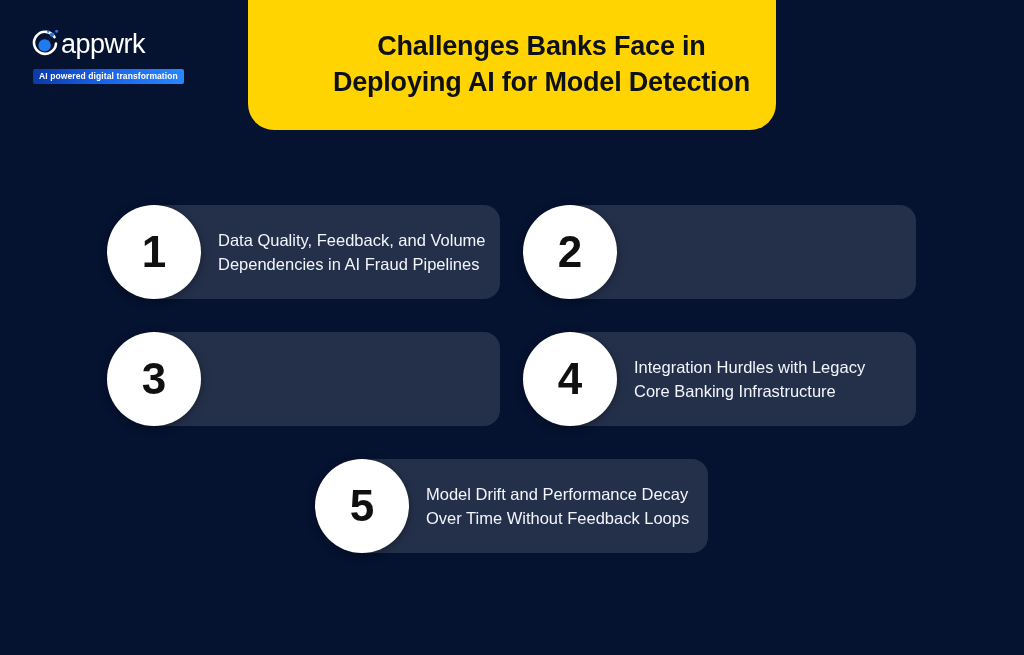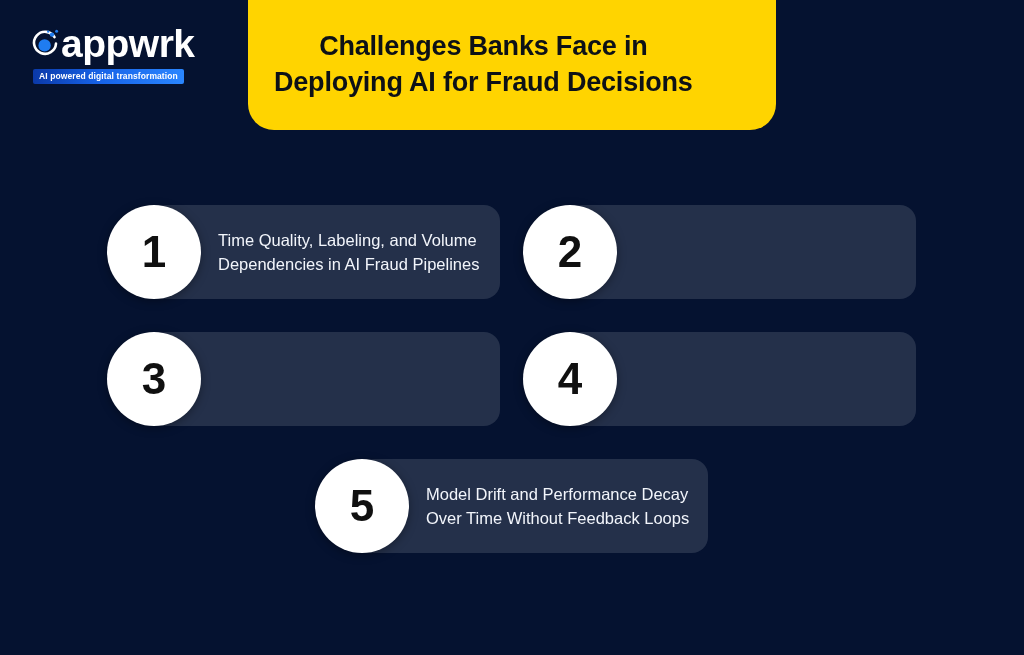--- a/index.html
+++ b/index.html
@@ -28,22 +28,22 @@
     height: 40px;
   }
   .logo-mark {
     width: 34px;
     height: 34px;
     position: relative;
     flex: 0 0 auto;
     margin-right: 1px;
   }
   .logo-wordmark {
-    font-size: 39px;
-    font-weight: 700;
+    font-size: 27px;
+    font-weight: 400;
     color: #ffffff;
     letter-spacing: -0.5px;
     line-height: 34px;
     margin-left: -2px;
   }
   .logo-tagline {
     margin-top: 5px;
     margin-left: 5px;
     display: inline-block;
     background: linear-gradient(90deg, #0b39a8 0%, #1763e8 45%, #2a86ff 100%);
@@ -60,21 +60,21 @@
   .title-banner {
     position: absolute;
     left: 248px;
     top: 0;
     width: 528px;
     height: 130px;
     background: #FFD400;
     border-radius: 0 0 26px 26px;
     display: flex;
     align-items: center;
-    justify-content: flex-start;
+    justify-content: flex-end;
     box-sizing: border-box;
     padding: 0 26px;
   }
   .title-text {
     color: #0d1117;
     font-size: 27px;
     font-weight: 700;
     line-height: 1.33;
     text-align: center;
     letter-spacing: -0.2px;
@@ -141,47 +141,48 @@
       </svg>
     </span>
     <span class="logo-wordmark">appwrk</span>
   </div>
   <span class="logo-tagline">AI powered digital transformation</span>
 </div>
 
 <div class="title-banner">
   <div class="title-text">
     <span>Challenges Banks Face in</span><br>
-    <span>Deploying AI for Fraud Decisions</span>
+    <span>Deploying AI for Model Detection</span>
   </div>
 </div>
 
 <div class="card card-1">
   <div class="card-badge">
     <span class="card-badge-num">1</span>
   </div>
-  <div class="card-text">Time Quality, Labeling, and Volume Dependencies in AI Fraud Pipelines</div>
+  <div class="card-text">Data Quality, Feedback, and Volume Dependencies in AI Fraud Pipelines</div>
 </div>
 
 <div class="card card-2">
   <div class="card-badge">
     <span class="card-badge-num">2</span>
   </div>
 </div>
 
 <div class="card card-3">
   <div class="card-badge">
     <span class="card-badge-num">3</span>
   </div>
 </div>
 
 <div class="card card-4">
   <div class="card-badge">
     <span class="card-badge-num">4</span>
   </div>
+  <div class="card-text">Integration Hurdles with Legacy Core Banking Infrastructure</div>
 </div>
 
 <div class="card card-5">
   <div class="card-badge">
     <span class="card-badge-num">5</span>
   </div>
   <div class="card-text">Model Drift and Performance Decay Over Time Without Feedback Loops</div>
 </div>
 
 </body></html>

